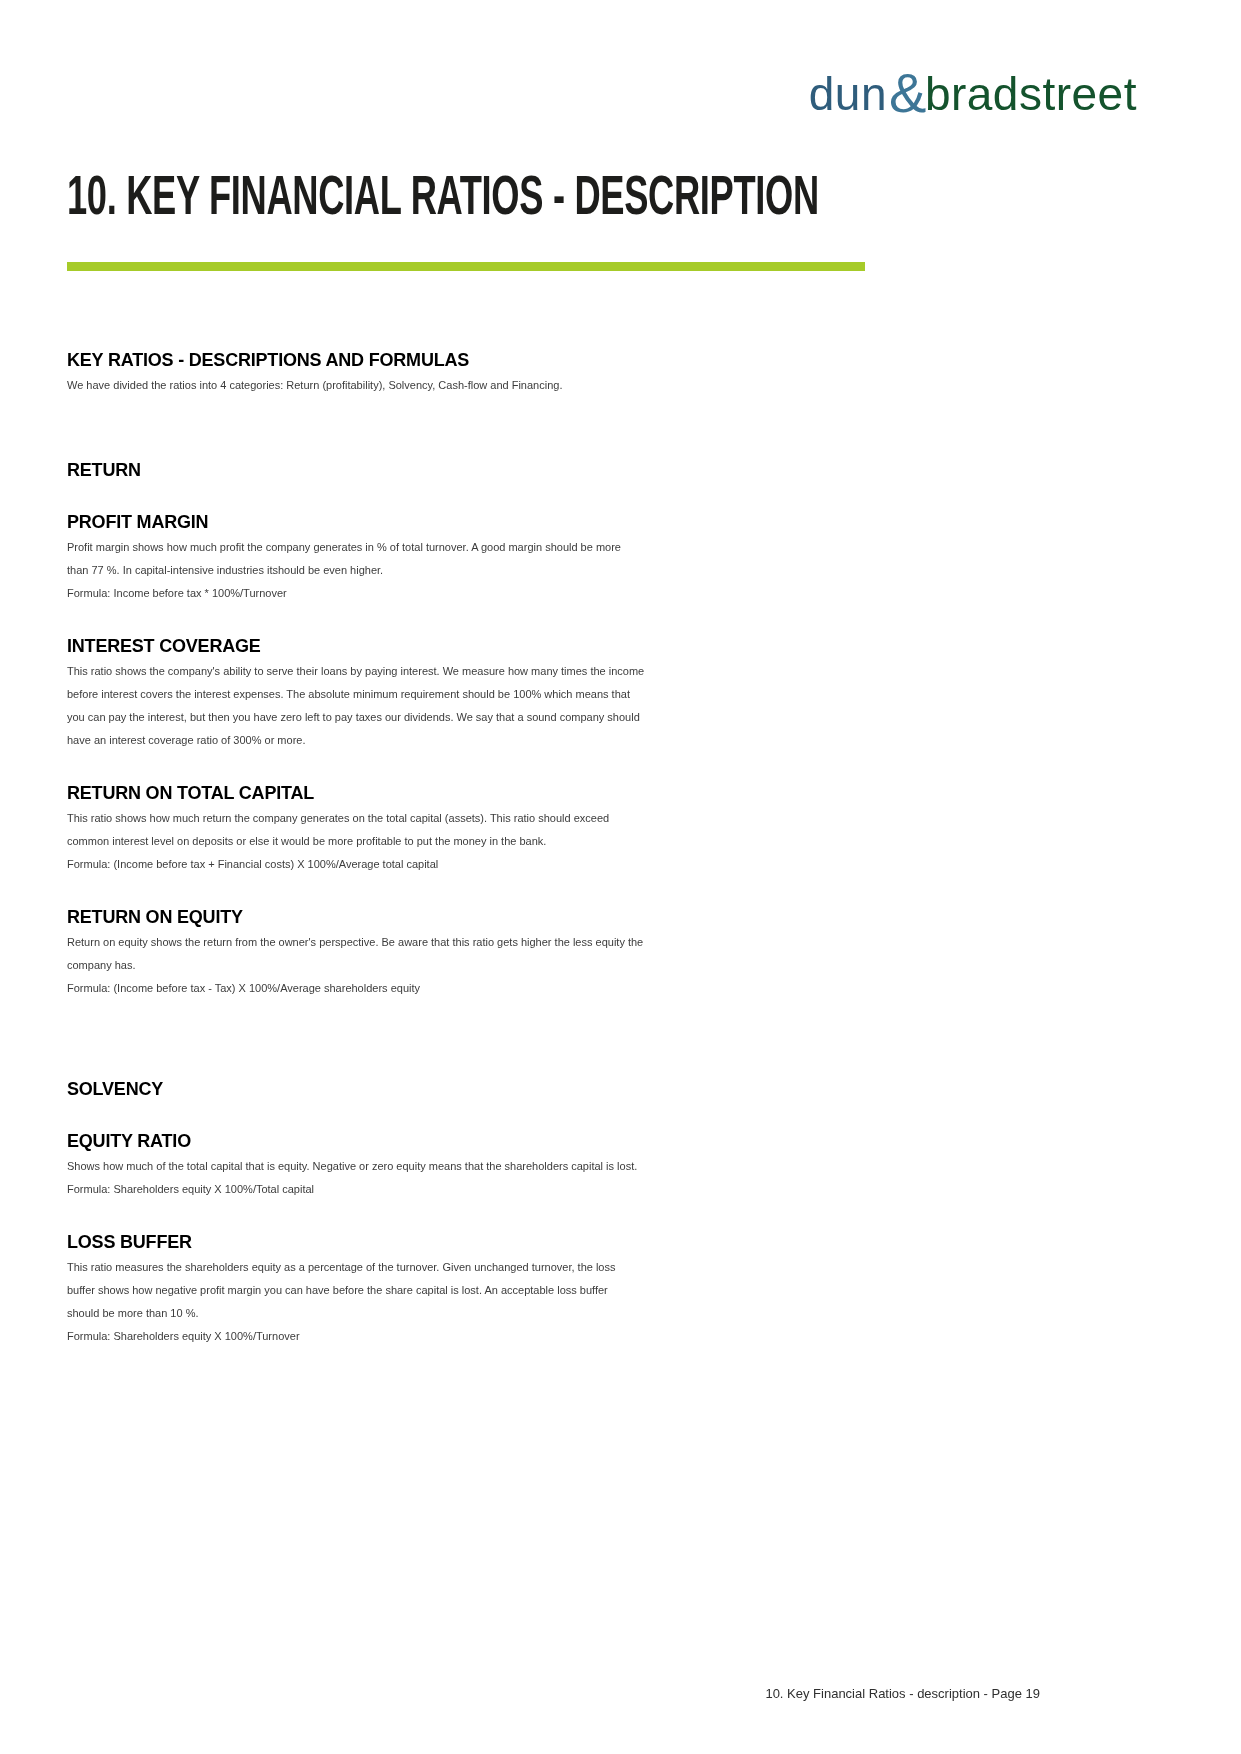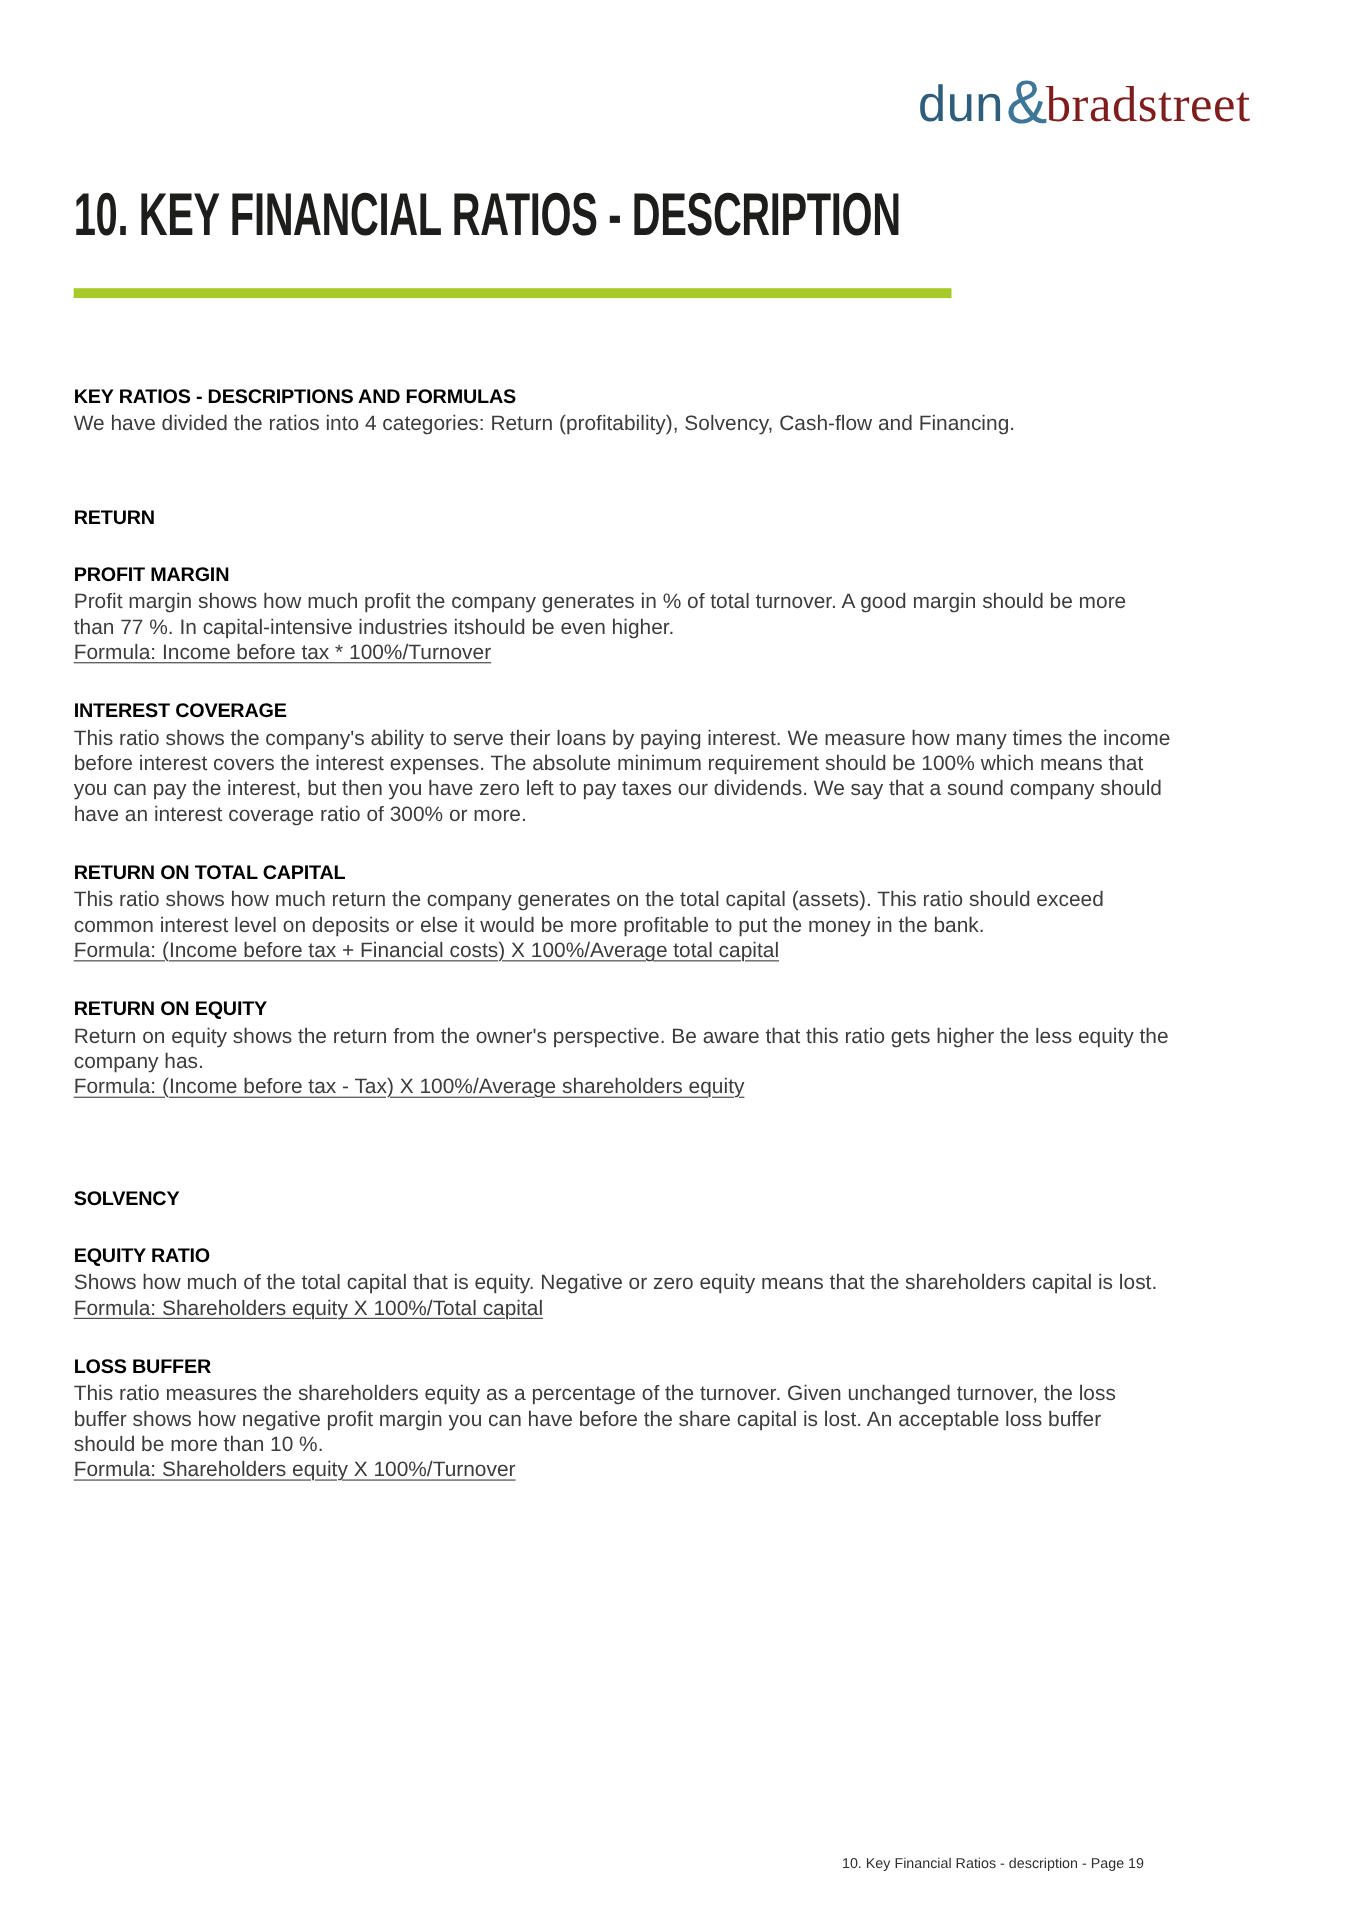--- a/index.html
+++ b/index.html
@@ -12,44 +12,44 @@
   .logo{
     position:absolute;top:58px;right:104px;
     display:flex;align-items:baseline;
     font-size:46px;letter-spacing:0.5px;font-weight:400;
   }
   .logo .dun{color:#2f5d7c;}
   .logo .amp{
     color:#3d7697;font-size:56px;font-weight:400;
     margin:0 -2px 0 2px;position:relative;top:2px;
   }
-  .logo .brad{color:#7f1d1d;font-family:Liberation Serif, serif;}
+  .logo .brad{color:#14532d;}
   
   .content{position:absolute;left:67px;top:168px;width:1060px;}
   .title{
     margin:0;font-size:55px;font-weight:bold;line-height:1;
     color:#1d1d1b;letter-spacing:-0.5px;white-space:nowrap;
     transform:scaleX(0.66);transform-origin:0 50%;
   }
   .rule{margin-top:39px;width:798px;height:9px;background:#a6cb29;}
   h2,h3{
     font-size:18px;line-height:22px;margin:0;color:#000000;
     font-weight:bold;letter-spacing:-0.2px;
   }
   .intro-heading{margin-top:78px;}
   .intro-body{margin:3px 0 0;}
   p{
-    font-size:19px;line-height:23px;margin:0;color:#3c3c3c;
+    font-size:11px;line-height:23px;margin:0;color:#3c3c3c;
     white-space:pre-line;
   }
   .category{margin-top:62px;}
   .category.gap-lg{margin-top:78px;}
   .item h3{margin-top:30px;margin-bottom:3px;}
   .formula{
-    text-decoration:underline;text-underline-offset:3px;
+    text-underline-offset:3px;
     text-decoration-thickness:1px;
   }
   
   .footer{
     position:absolute;top:1686px;right:201px;
     font-size:13px;color:#2f2f2f;
   }
 </style>
 </head>
 <body>

